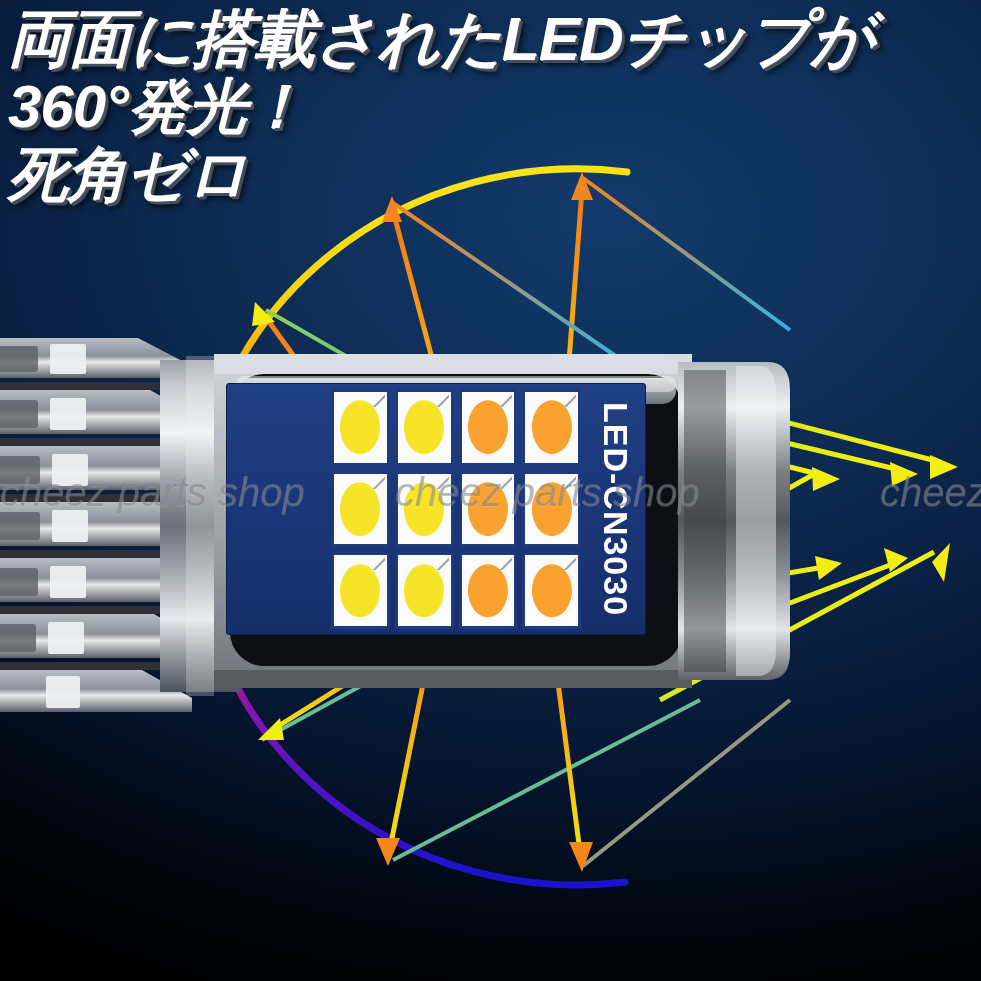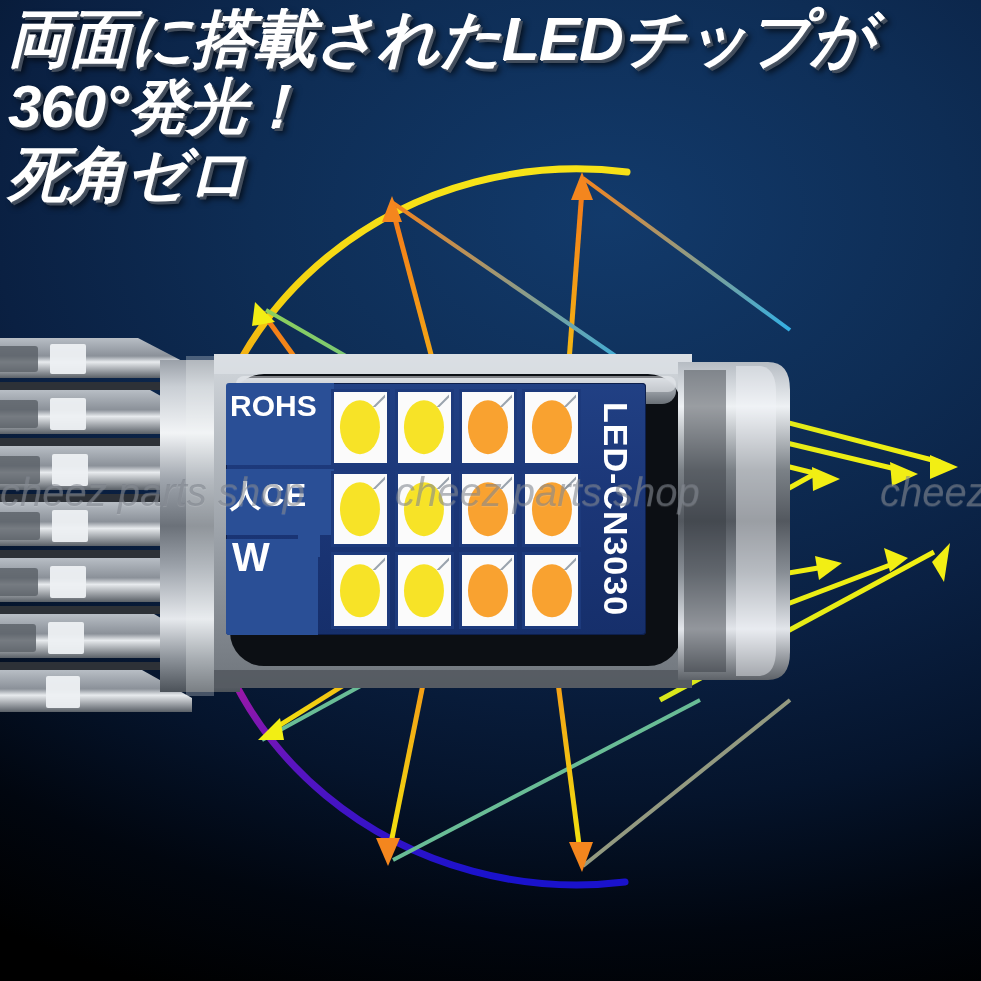--- a/index.html
+++ b/index.html
@@ -265,30 +265,20 @@
       <rect x="258" y="46" width="440" height="16" rx="8" fill="#eff2f5" opacity="0.5"></rect>
 
       <path d="M700 32 L790 32 Q812 32 812 60 L812 322 Q812 350 790 350 L700 350 Z" fill="url(#mtip)"></path>
       <path d="M758 36 L782 36 Q798 38 798 62 L798 320 Q798 344 782 346 L758 346 Z" fill="#f2f5f8" opacity="0.45"></path>
       <path d="M706 40 L748 40 L748 342 L706 342 Z" fill="#32373d" opacity="0.45"></path>
     </svg>
 
     
     <div class="pcb">
 
-      <div class="pcb-left">
-        <div class="trace" style="left:0;top:0;width:108px;height:82px;"></div>
-        <div class="trace" style="left:0;top:86px;width:108px;height:66px;"></div>
-        <div class="trace" style="left:0;top:156px;width:92px;height:96px;"></div>
-        <div class="trace" style="left:72px;top:120px;width:22px;height:54px;"></div>
-        <div class="mark mark-rohs">ROHS</div>
-        <div class="mark-bar"></div>
-        <div class="mark mark-ce">人CE</div>
-        <div class="mark mark-w">W</div>
-      </div>
 
       <div class="led-grid" id="ledGrid">
           <div class="led-cell">
             <div class="dot" style="background: rgb(247, 227, 39);"></div>
             <div class="corner">
               <i></i>
             </div>
           </div>
           <div class="led-cell">
             <div class="dot" style="background: rgb(247, 227, 39);"></div>

